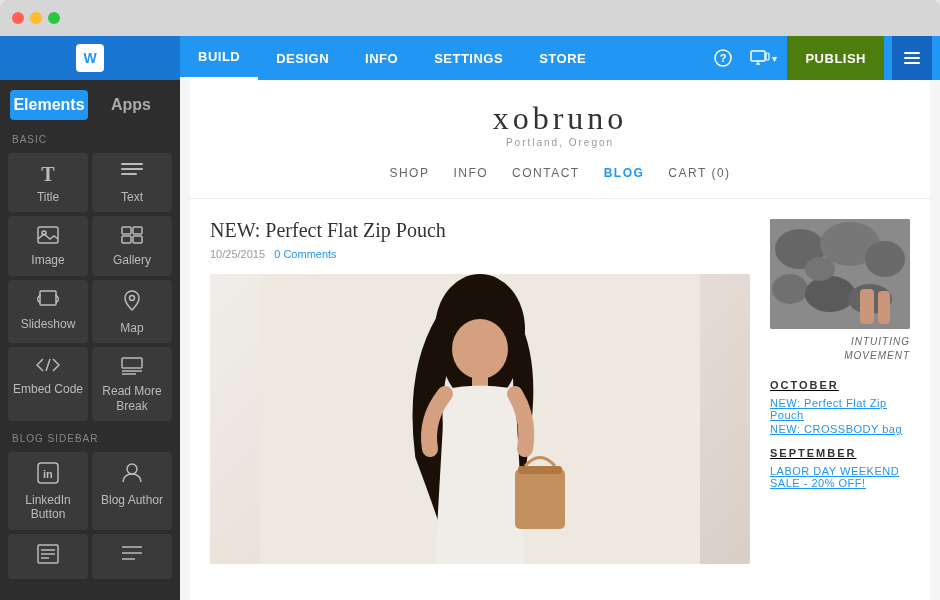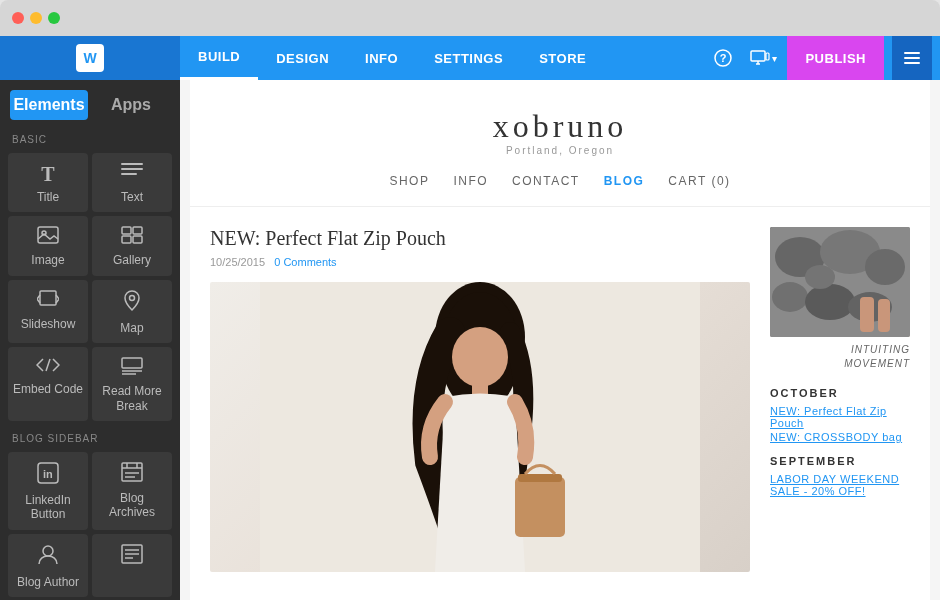--- a/index.html
+++ b/index.html
@@ -73,21 +73,21 @@
     }
     .topnav-icon-btn {
       color: white;
       font-size: 16px;
       cursor: pointer;
       width: 32px; height: 32px;
       display: flex; align-items: center; justify-content: center;
       border-radius: 4px;
     }
     .publish-btn {
-      background: #d946ef;
+      background: #4d7c0f;
       color: white;
       font-size: 13px;
       font-weight: 700;
       padding: 0 18px;
       height: 44px;
       display: flex;
       align-items: center;
       cursor: pointer;
       letter-spacing: 0.5px;
     }
@@ -163,21 +163,21 @@
     }
     .website-content {
       background: white;
       min-height: 100%;
       max-width: 740px;
       margin: 0 auto;
     }
 
     
     .site-header {
-      padding: 28px 30px 10px;
+      padding: 20px 30px 10px;
       display: flex;
       flex-direction: column;
       align-items: center;
       border-bottom: 1px solid #eee;
       margin-bottom: 0;
     }
     .site-logo {
       font-size: 32px;
       font-family: Georgia, serif;
       letter-spacing: 4px;
@@ -253,21 +253,21 @@
       margin-bottom: 16px;
       line-height: 1.4;
     }
     .sidebar-section-title {
       font-size: 11px;
       font-weight: 700;
       letter-spacing: 2px;
       color: #333;
       margin-bottom: 6px;
     }
-    .sidebar-month-section { margin-bottom: 12px; }
+    .sidebar-month-section { margin-bottom: 12px; text-decoration: underline; }
     .sidebar-archive-link {
       font-size: 11px;
       color: #2196f3;
       text-decoration: underline;
       display: block;
       margin-bottom: 2px;
       cursor: pointer;
       letter-spacing: 0.5px;
     }
 
@@ -438,33 +438,20 @@
         <div class="sidebar-item">
           <span class="icon">
             <svg width="22" height="22" viewBox="0 0 22 22" fill="none" stroke="#bbb" stroke-width="1.5">
               <rect x="1" y="1" width="20" height="20" rx="3"></rect>
               <text x="6" y="16" fill="#bbb" font-size="11" font-weight="bold" stroke="none" font-family="Arial">in</text>
             </svg>
           </span>
           <span class="label">LinkedIn Button</span>
         </div>
 
-        <div class="sidebar-item">
-          <span class="icon">
-            <svg width="22" height="20" viewBox="0 0 22 20" fill="none" stroke="#bbb" stroke-width="1.5">
-              <rect x="1" y="1" width="20" height="18" rx="1"></rect>
-              <line x1="1" y1="6" x2="21" y2="6"></line>
-              <line x1="6" y1="1" x2="6" y2="6"></line>
-              <line x1="16" y1="1" x2="16" y2="6"></line>
-              <line x1="4" y1="11" x2="18" y2="11"></line>
-              <line x1="4" y1="15" x2="14" y2="15"></line>
-            </svg>
-          </span>
-          <span class="label">Blog Archives</span>
-        </div>
 
         <div class="sidebar-item">
           <span class="icon">
             <svg width="20" height="22" viewBox="0 0 20 22" fill="none" stroke="#bbb" stroke-width="1.5">
               <circle cx="10" cy="7" r="5"></circle>
               <path d="M1 20 C1 15 5 12 10 12 C15 12 19 15 19 20"></path>
             </svg>
           </span>
           <span class="label">Blog Author</span>
         </div>

